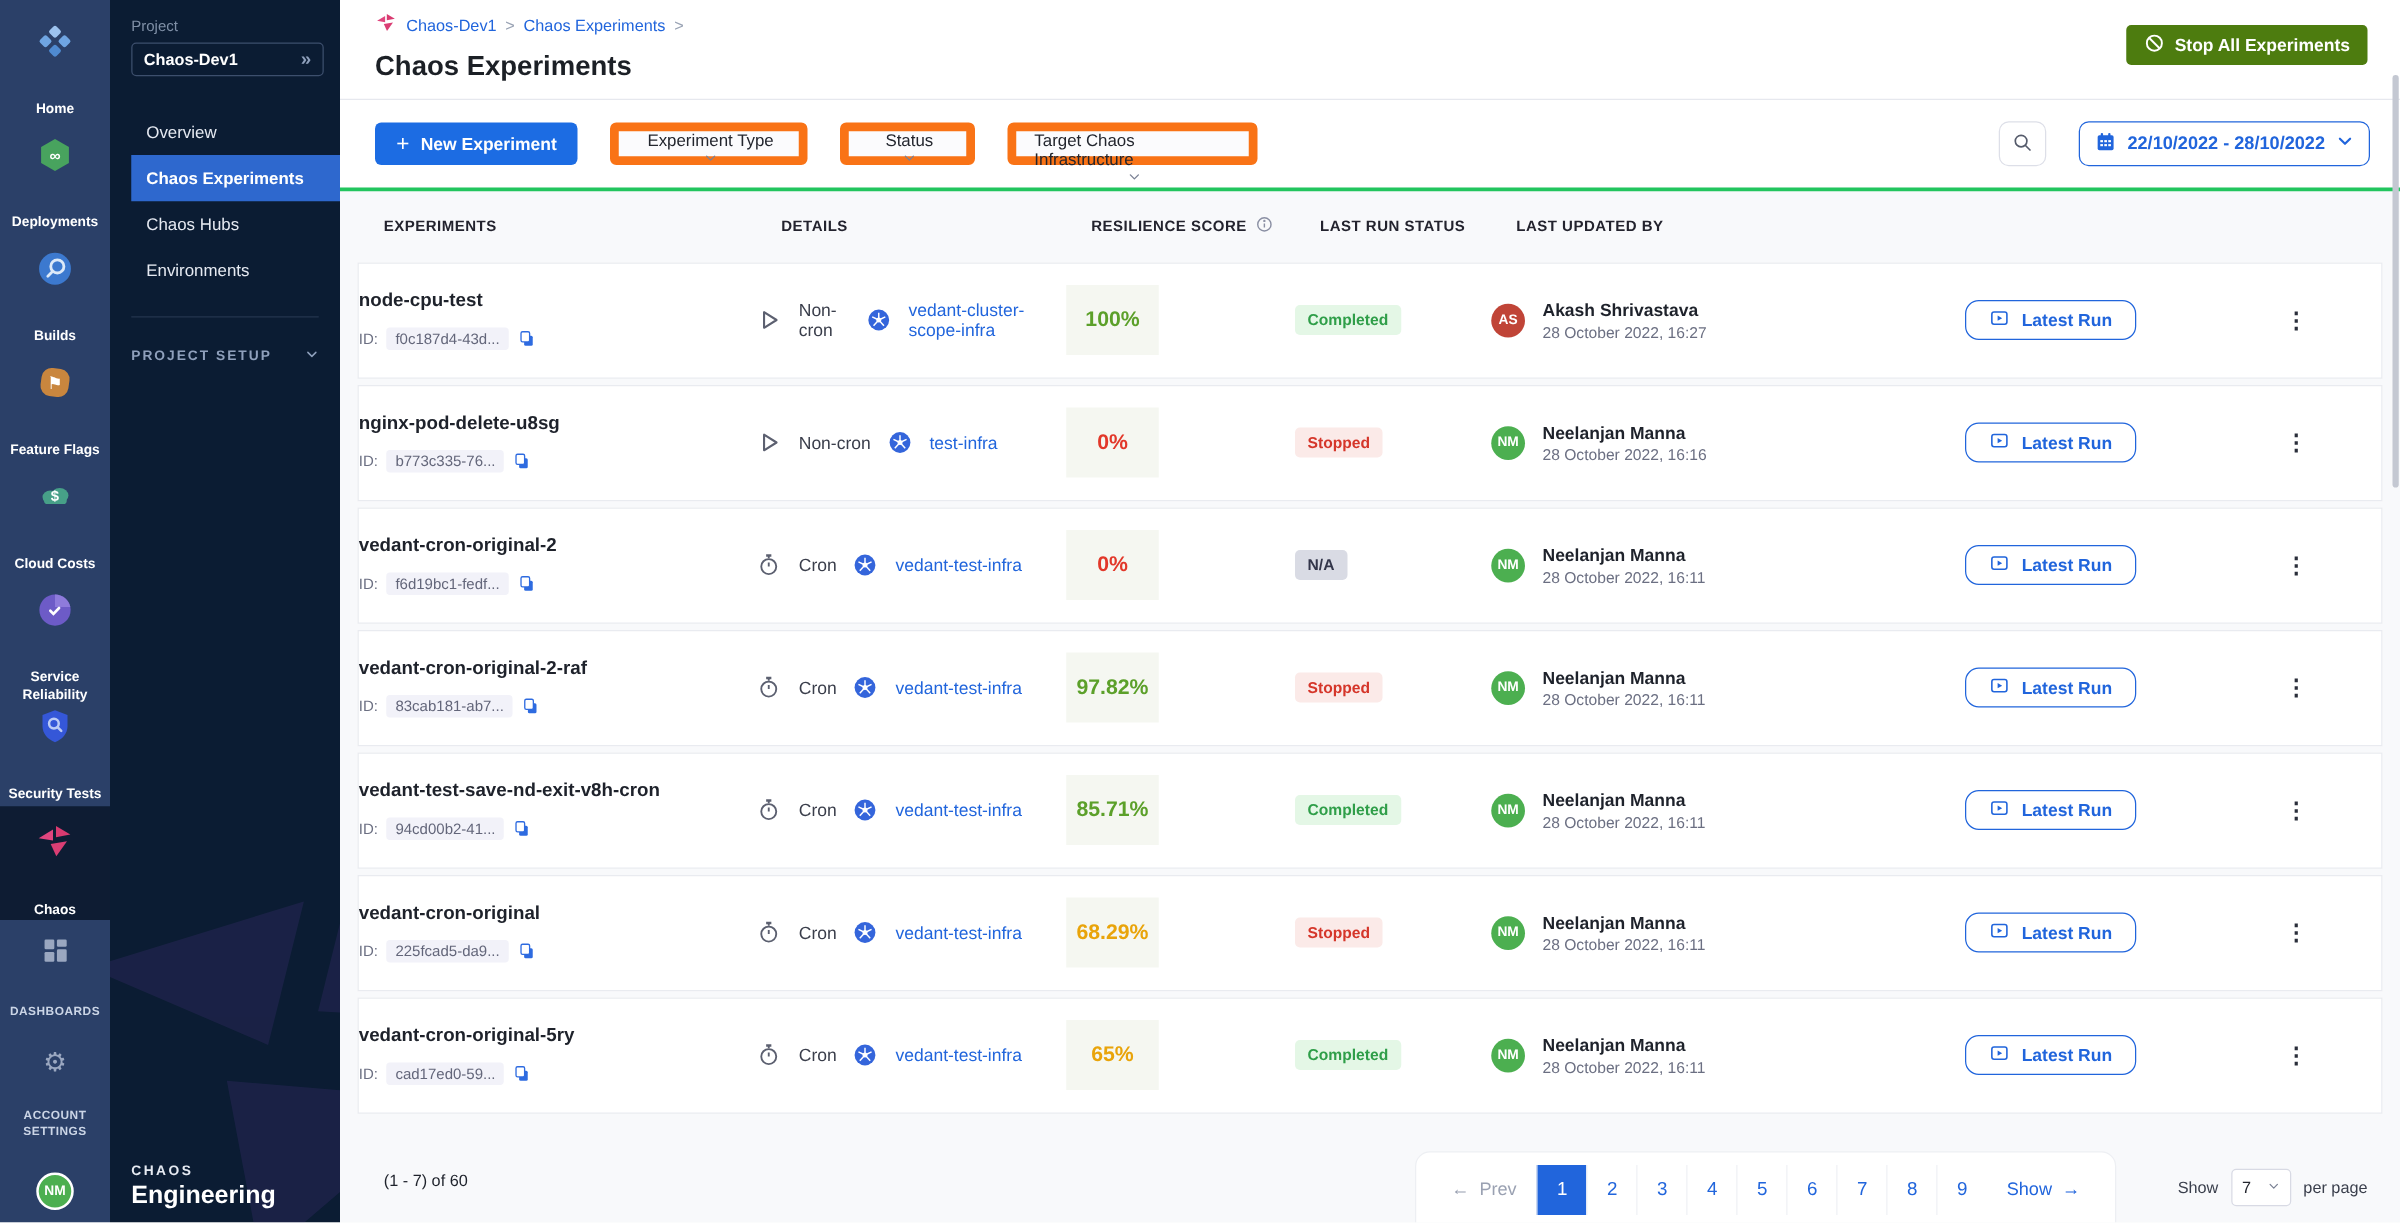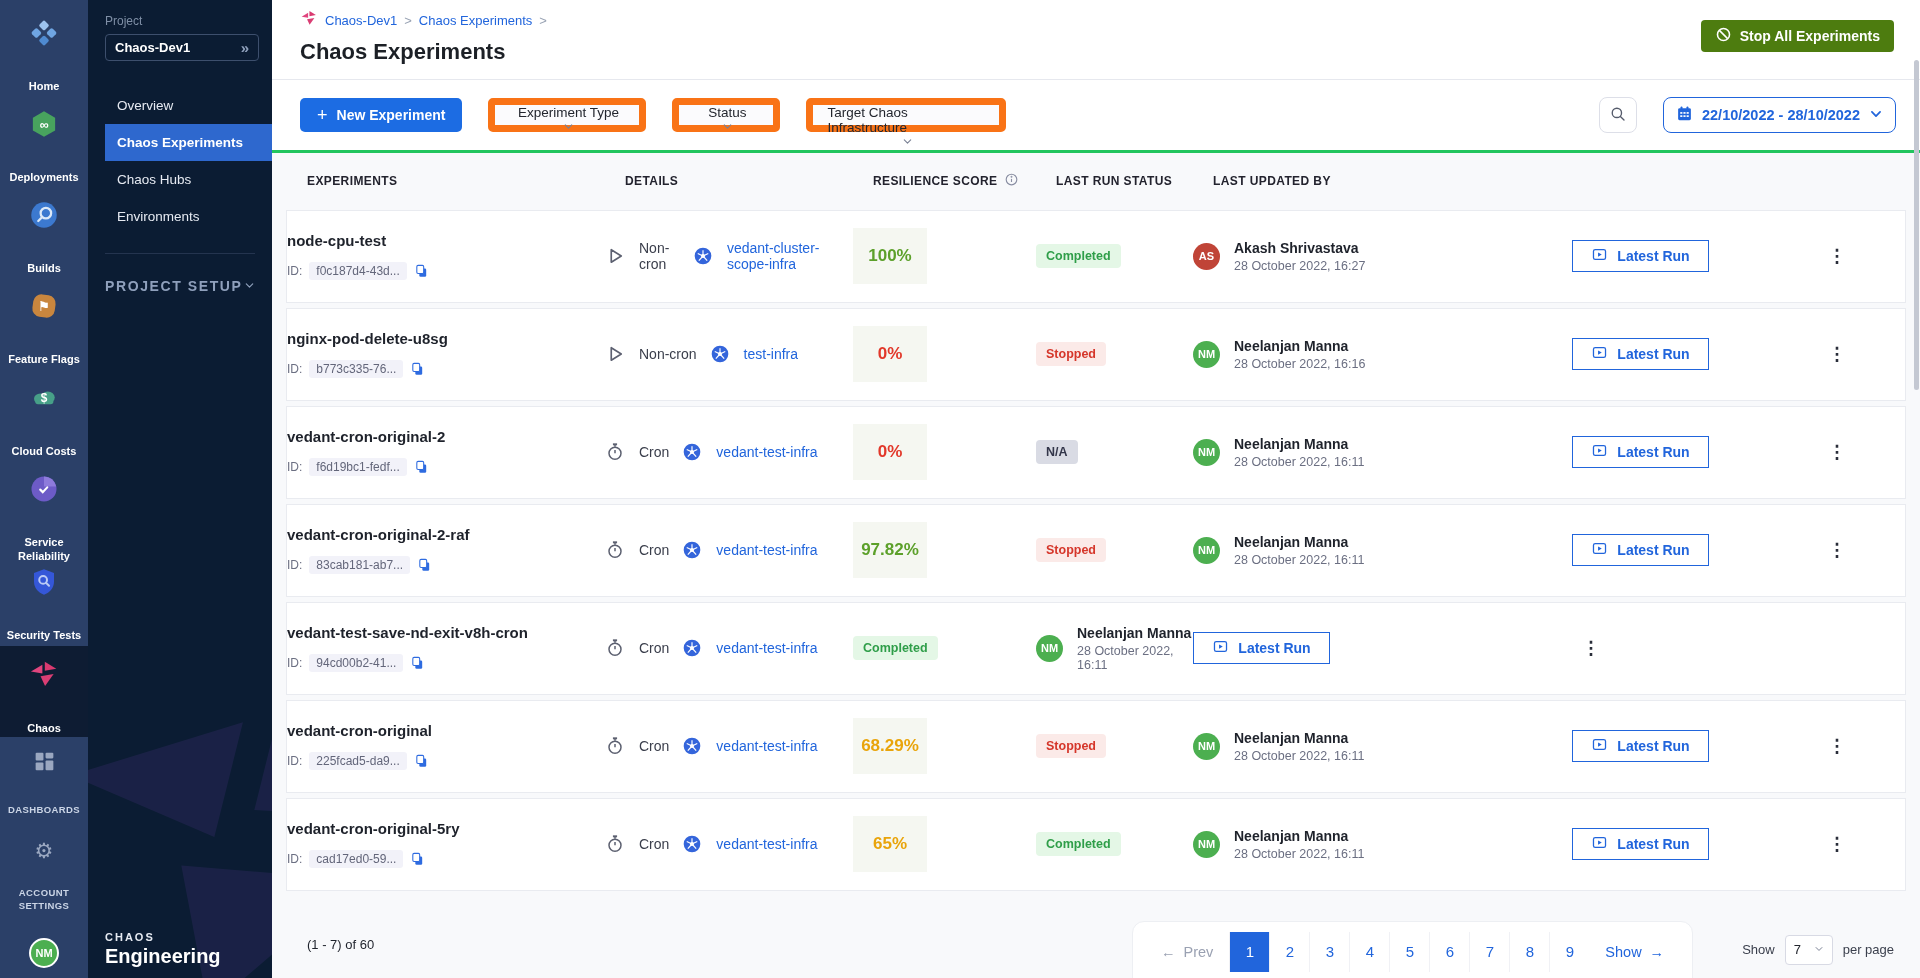--- a/index.html
+++ b/index.html
@@ -23,21 +23,21 @@
   .panel { width:184px; background:#0B1C33; color:#fff; position:relative; overflow:hidden; display:flex; flex-direction:column; padding-top:12px; flex-shrink:0; }
   .project-label { color:#7F8FA6; font-size:12px; margin:2px 0 6px 17px; }
   .project-box { margin:0 13px 2px 17px; border:1px solid #3D4F6D; border-radius:4px; height:27px; display:flex; align-items:center;
                  justify-content:space-between; padding:0 9px; font-size:13px; font-weight:700; cursor:pointer; }
   .expand-glyph { color:#8FA0BC; font-size:15px; }
   .panel-menu { margin-top:24px; }
   .menu-item { margin-left:17px; padding:11px 12px; font-size:13.5px; color:#E6EAF2; cursor:pointer; }
   .menu-item.active { background:#2E68CE; color:#fff; font-weight:700; }
   .panel-divider { height:1px; background:#24344F; margin:18px 17px 0 17px; }
   .section-row { margin:24px 17px 0 17px; display:flex; justify-content:space-between; align-items:center; color:#8FA0BC;
-                 font-size:14px; font-weight:700; letter-spacing:1.6px; cursor:pointer; }
+                 font-size:11px; font-weight:700; letter-spacing:1.6px; cursor:pointer; }
   .brand { position:absolute; bottom:10px; left:17px; z-index:2; }
   .brand-top { font-size:11px; letter-spacing:2px; font-weight:700; color:#E6EAF2; }
   .brand-bottom { font-size:20px; font-weight:700; color:#fff; margin-top:2px; }
   .watermark { position:absolute; left:-70px; bottom:-90px; opacity:.16; transform:rotate(14deg); z-index:1; }
 
   
   .main { flex:1; display:flex; flex-direction:column; position:relative; background:#fff; min-width:0; }
 
   .page-head { padding:9px 26px 0 28px; border-bottom:1px solid #E6E8EE; height:80px; display:flex; justify-content:space-between; }
   .bc-row { display:flex; align-items:center; gap:7px; }
@@ -87,21 +87,21 @@
   .status-chip.stopped  { background:#FBEAE8; color:#D5362A; }
   .status-chip.na       { background:#D9DBE4; color:#33364A; }
 
   .user-cell { display:flex; align-items:center; gap:14px; }
   .avatar { width:27px; height:27px; border-radius:50%; color:#fff; font-size:11px; font-weight:700; display:flex;
             align-items:center; justify-content:center; flex-shrink:0; }
   .avatar.red { background:#C04437; } .avatar.green { background:#4CAF50; }
   .user-name { font-size:14px; font-weight:700; color:#1E222B; }
   .user-date { font-size:12.5px; color:#6B6F82; margin-top:3px; }
 
-  .run-btn { width:137px; height:32px; border:1px solid #2165DC; border-radius:0; background:#fff; color:#2165DC;
+  .run-btn { width:137px; height:32px; border:1px solid #2165DC; border-radius:11px; background:#fff; color:#2165DC;
              font-weight:700; font-size:14px; display:flex; align-items:center; justify-content:center; gap:9px; }
   .kebab-btn { background:none; border:none; font-size:18px; font-weight:700; color:#2A2E3A; padding:4px 10px; justify-self:start; }
 
   
   .pagination { margin-top:auto; position:relative; height:110px; font-size:13px; color:#23262E; }
   .range-label { position:absolute; left:35px; top:46px; font-size:13px; color:#1E222B; }
   .pager { position:absolute; left:860px; top:30px; background:#fff; border:1px solid #EDEFF3; border-radius:12px;
            padding:10px 12px 22px; display:flex; align-items:center; }
   .pager-nav { background:none; border:none; font-size:14.5px; display:flex; align-items:center; gap:8px; padding:0 16px; height:40px; }
   .prev-btn { color:#9AA1B2; }
@@ -642,20 +642,23 @@
                     <line x1="12" y1="12" x2="7" y2="17.5"></line>
                     <line x1="12" y1="12" x2="5.7" y2="9"></line>
                   </g>
                   <circle cx="12" cy="12" r="2.4" fill="#fff"></circle>
                 </svg>
               </span>
         <span class="infra-link">vedant-test-infra</span>
       </div>
     </div>
     <div>
+      <div class="score-box green">85.71%</div>
+    </div>
+    <div>
       <span class="status-chip completed">Completed</span>
     </div>
     <div class="user-cell">
       <span class="avatar green">NM</span>
       <span>
         <div class="user-name">Neelanjan Manna</div>
         <div class="user-date">28 October 2022, 16:11</div>
       </span>
     </div>
     <div>

